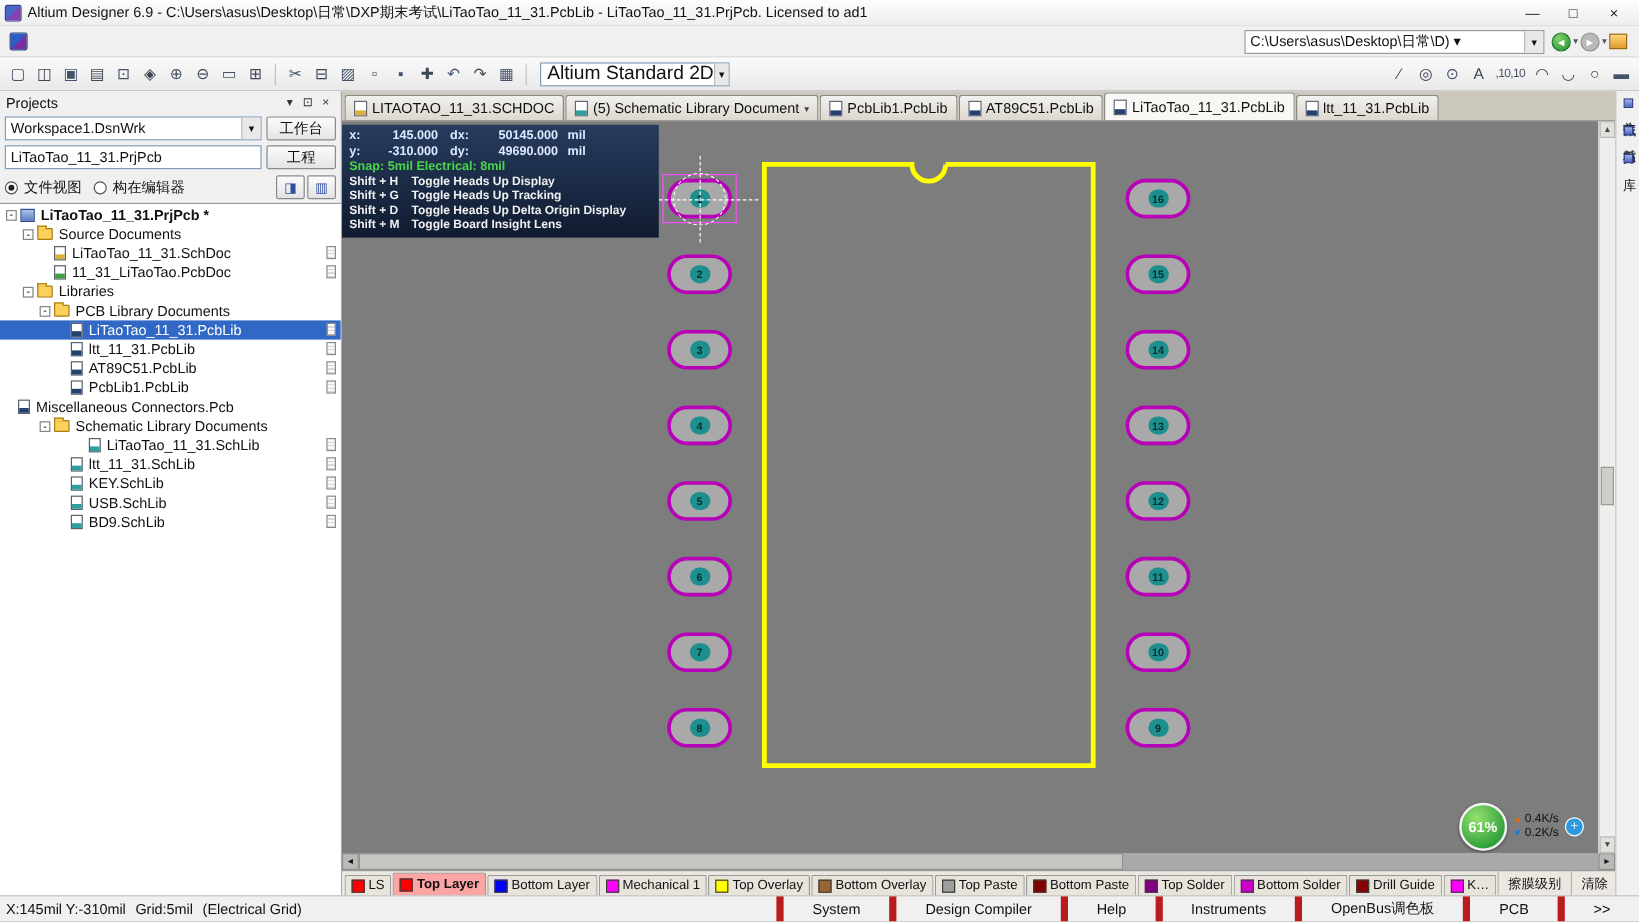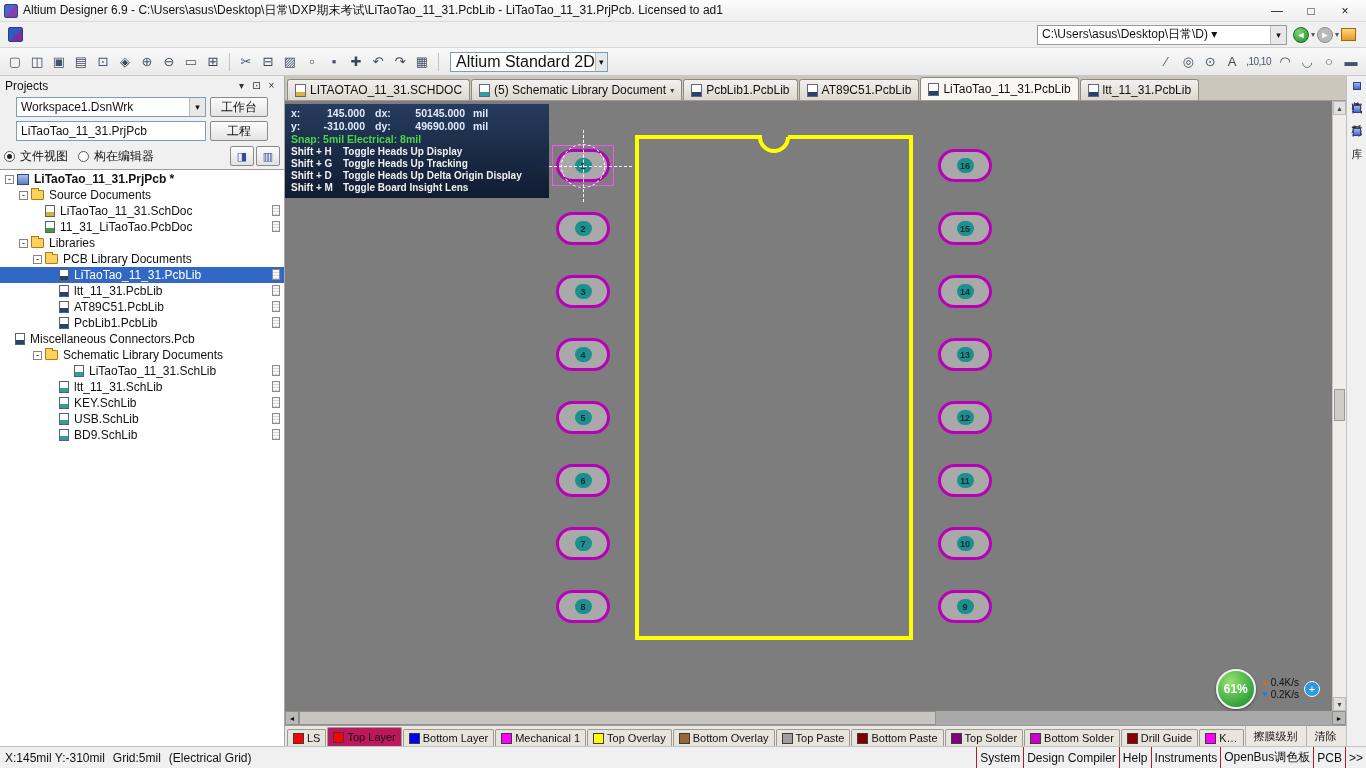--- a/index.html
+++ b/index.html
@@ -47,21 +47,21 @@
   .coord-btn { width:auto; padding:0 3px; font-size:10px; letter-spacing:-0.5px; }
 
   
   .main { flex:1; display:flex; min-height:0; }
 
   
   .left-panel { width:285px; display:flex; flex-direction:column; background:#f0f0f0; border-right:1px solid #a8a8a8; }
   .panel-header { height:19px; display:flex; align-items:center; padding:0 5px; font-size:12px; }
   .panel-header .ph-title { flex:1; }
   .ph-btn { width:15px; text-align:center; font-size:10px; color:#333; }
-  .panel-row { display:flex; align-items:center; gap:4px; padding:2px 16px; }
+  .panel-row { display:flex; align-items:center; gap:4px; padding:2px 4px; }
   .combo { flex:1; height:20px; background:#fff; border:1px solid #7f9db9; display:flex; align-items:center; }
   .combo .val { flex:1; padding-left:4px; white-space:nowrap; overflow:hidden; font-size:12px; }
   .combo .drop { width:16px; text-align:center; background:#e8e8e8; border-left:1px solid #bbb; font-size:9px; line-height:18px; }
   .panel-btn { width:58px; height:20px; background:linear-gradient(#fcfcfc,#e4e4e4); border:1px solid #8a8a8a; border-radius:2px; font-size:12px; display:flex; align-items:center; justify-content:center; }
   .radio-row { display:flex; align-items:center; padding:3px 4px; gap:2px; }
   .radio { width:11px; height:11px; border:1px solid #555; border-radius:50%; background:#fff; position:relative; margin-right:3px; flex:none; }
   .radio.checked::after { content:""; position:absolute; inset:2px; background:#222; border-radius:50%; }
   .radio-label { margin-right:8px; white-space:nowrap; }
   .mini-btn { width:24px; height:20px; background:linear-gradient(#fcfcfc,#e2e2e2); border:1px solid #8a8a8a; border-radius:2px; display:flex; align-items:center; justify-content:center; font-size:11px; color:#2e4d9e; }
   .radio-spring { flex:1; }
@@ -142,35 +142,35 @@
   .vs-btn.down { position:absolute; bottom:0; left:0; right:0; }
   .vs-thumb { position:absolute; left:1px; right:1px; top:288px; height:32px; background:#cfcdc8; border:1px solid #9c9a95; }
   .hscroll { height:14px; background:#a9a9a9; display:flex; align-items:stretch; }
   .hs-btn { width:14px; display:flex; align-items:center; justify-content:center; font-size:7px; color:#111; background:#b9b9b7; border:1px solid #8f8f8d; }
   .hs-btn.right { margin-left:auto; }
   .hs-thumb { width:60%; background:#c6c5c2; border:1px solid #92918e; }
 
   
   .layer-bar { height:21px; background:#ebe8e2; display:flex; align-items:flex-end; padding:0 2px; border-top:1px solid #9a9a9a; overflow:hidden; }
   .layer-tab { height:17px; display:flex; align-items:center; gap:3px; padding:0 5px; margin-right:1px; border:1px solid #9a9a9a; border-bottom:none; border-radius:2px 2px 0 0; background:#e7e4dc; font-size:11px; white-space:nowrap; }
-  .layer-tab.active { height:19px; background:#be185d; font-weight:normal; }
+  .layer-tab.active { height:19px; background:#fca5a5; font-weight:bold; }
   .chip { width:11px; height:11px; border:1px solid #3c3c3c; flex:none; }
   .mask-btns { margin-left:auto; display:flex; align-items:center; height:100%; font-size:11px; }
   .mask-btn { padding:0 8px; border-left:1px solid #b5b2aa; height:100%; display:flex; align-items:center; white-space:nowrap; }
 
   
   .right-dock { width:20px; background:#f0f0f0; border-left:1px solid #c0c0c0; display:flex; flex-direction:column; align-items:center; padding-top:6px; gap:12px; }
   .dock-tab { writing-mode:vertical-rl; display:flex; align-items:center; gap:3px; font-size:11px; color:#222; white-space:nowrap; }
   .dock-ico { width:8px; height:8px; background:linear-gradient(#9db8e8,#4a66c8); border:1px solid #33408a; }
 
   
   .statusbar { height:22px; display:flex; align-items:center; background:#f0f0f0; border-top:1px solid #c2c2c2; font-size:12px; }
   .sb-left { flex:1; display:flex; gap:8px; padding-left:5px; white-space:nowrap; }
   .sb-panels { display:flex; height:100%; align-items:center; }
-  .sb-panel { padding:0 3px; border-left:1px solid #b91c1c; height:100%; display:flex; align-items:center; white-space:nowrap; }
+  .sb-panel { padding:0 24px; border-left:6px solid #b91c1c; height:100%; display:flex; align-items:center; white-space:nowrap; }
 </style>
 </head>
 <body>
 
 <div class="app">
 
   <div class="titlebar">
     <span class="app-icon"></span>
     <span class="title-text">Altium Designer 6.9 - C:\Users\asus\Desktop\日常\DXP期末考试\LiTaoTao_11_31.PcbLib - LiTaoTao_11_31.PrjPcb. Licensed to ad1</span>
     <span class="win-btns">

